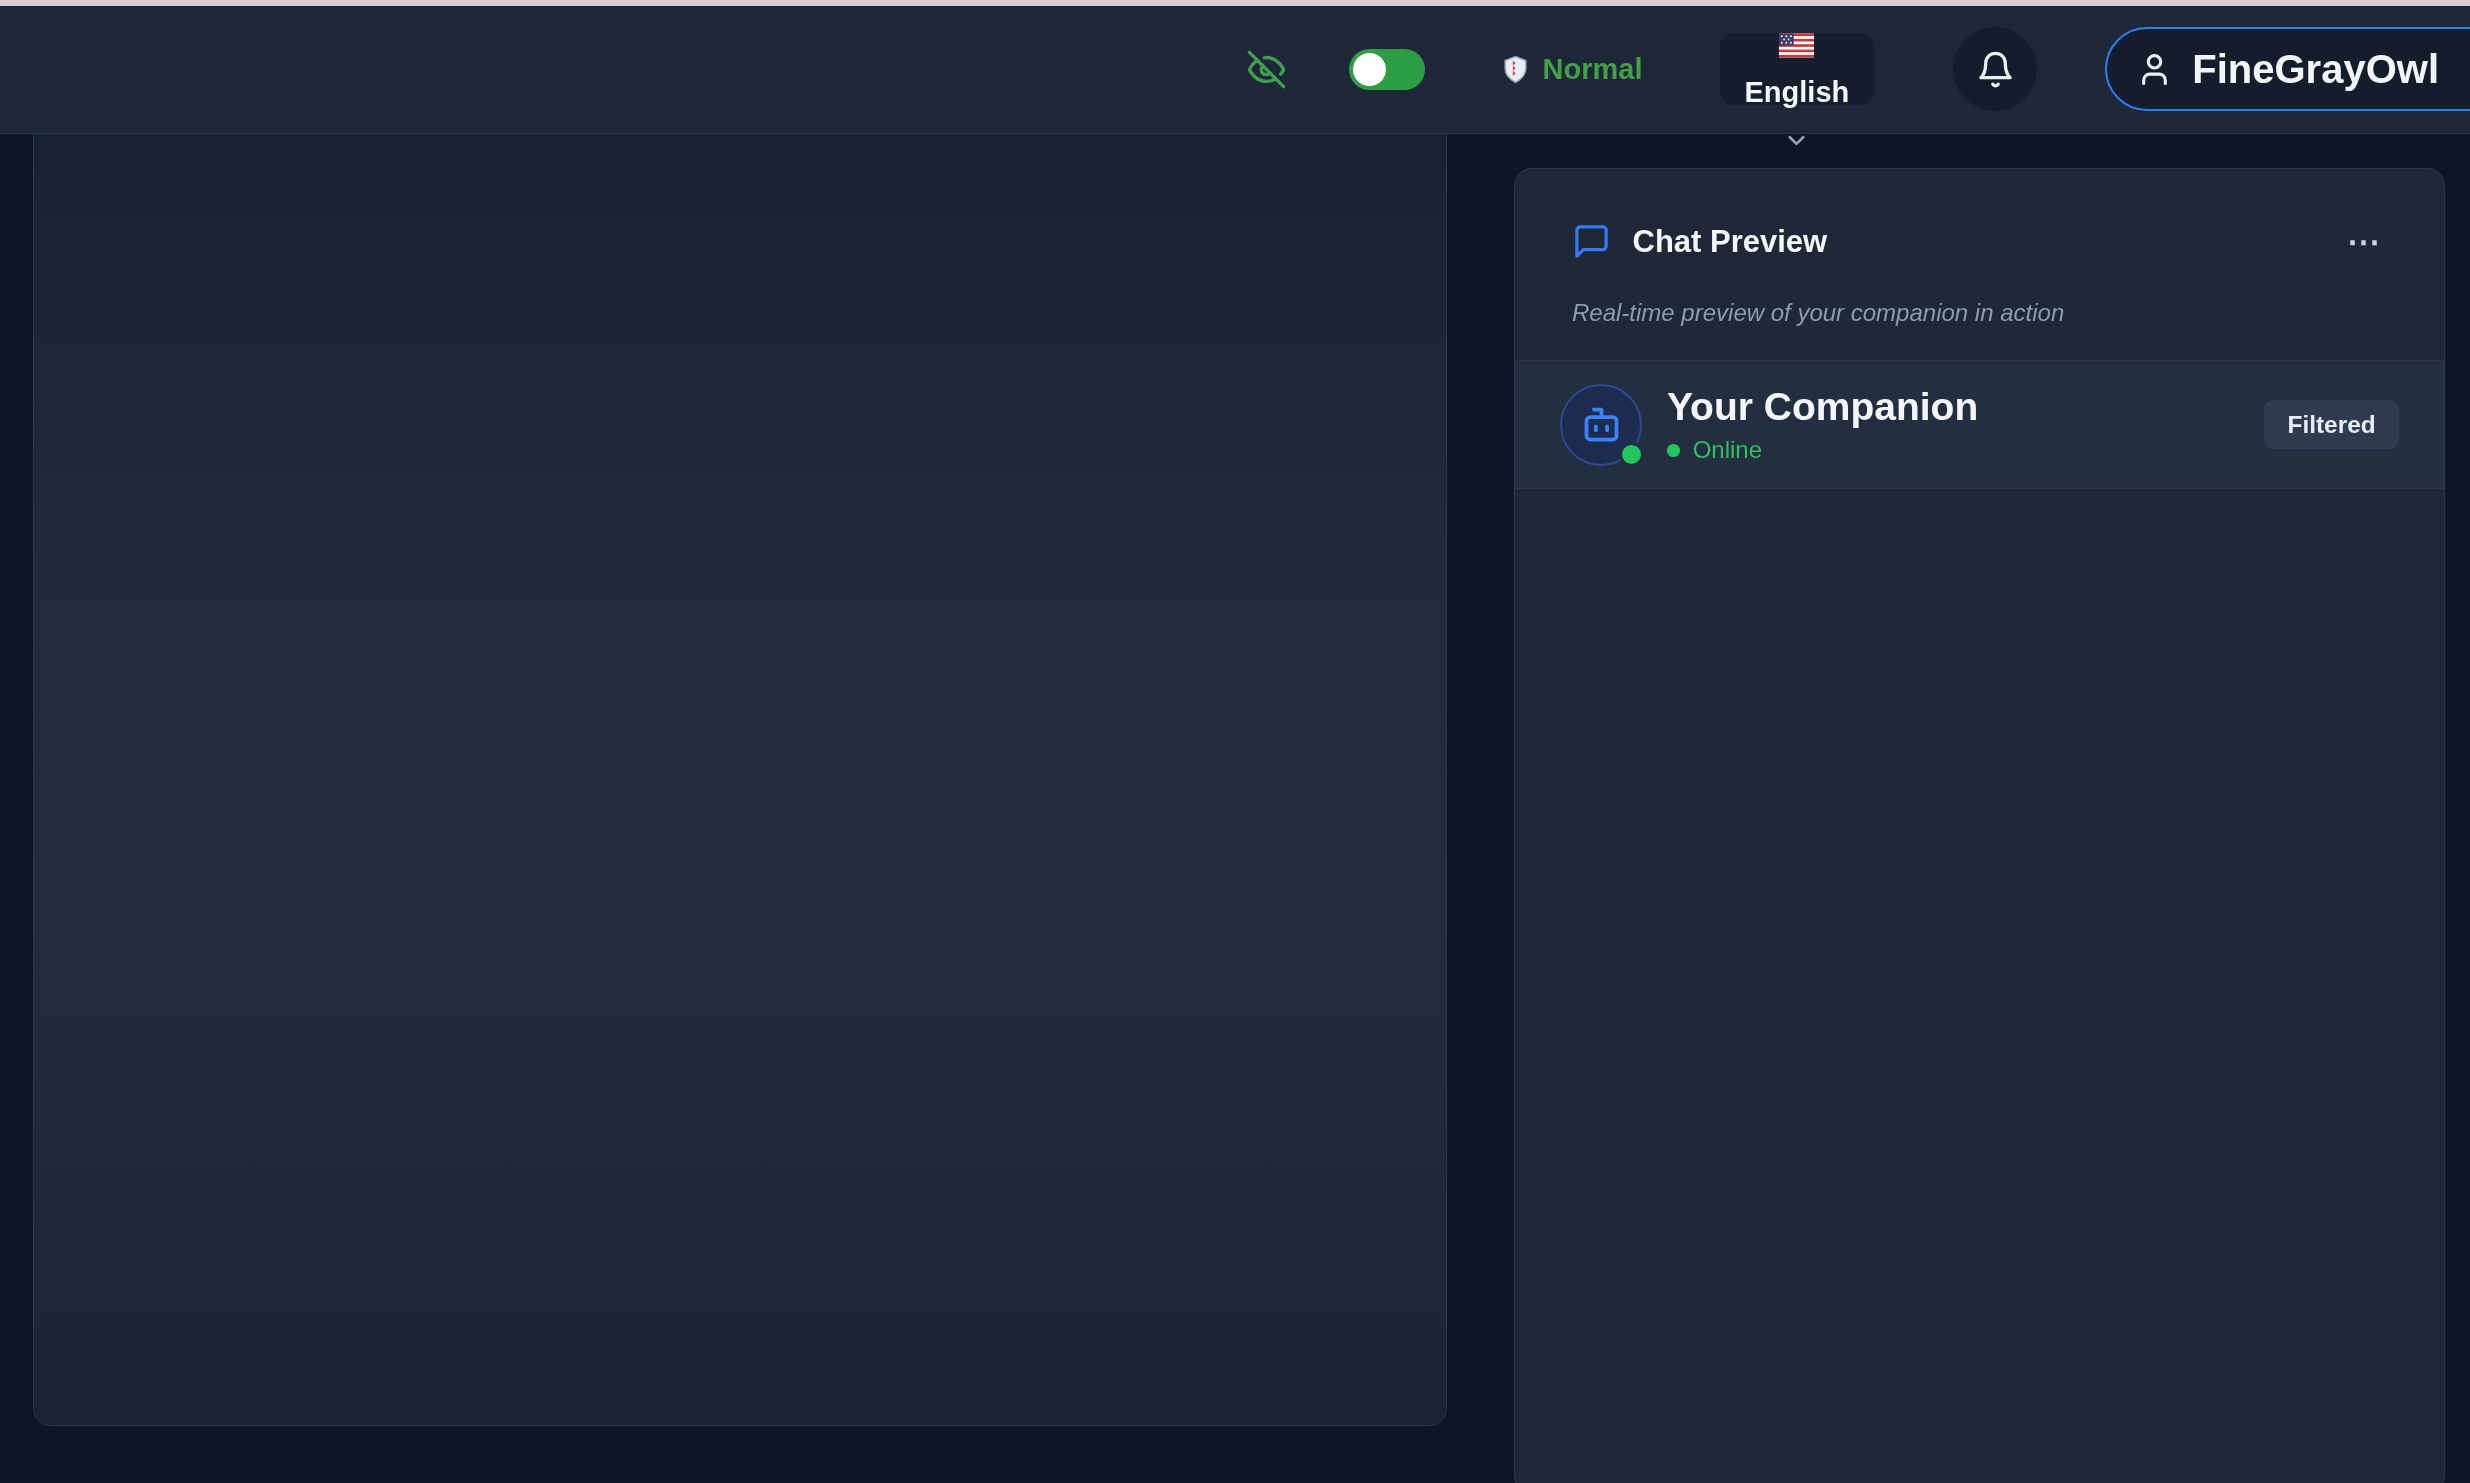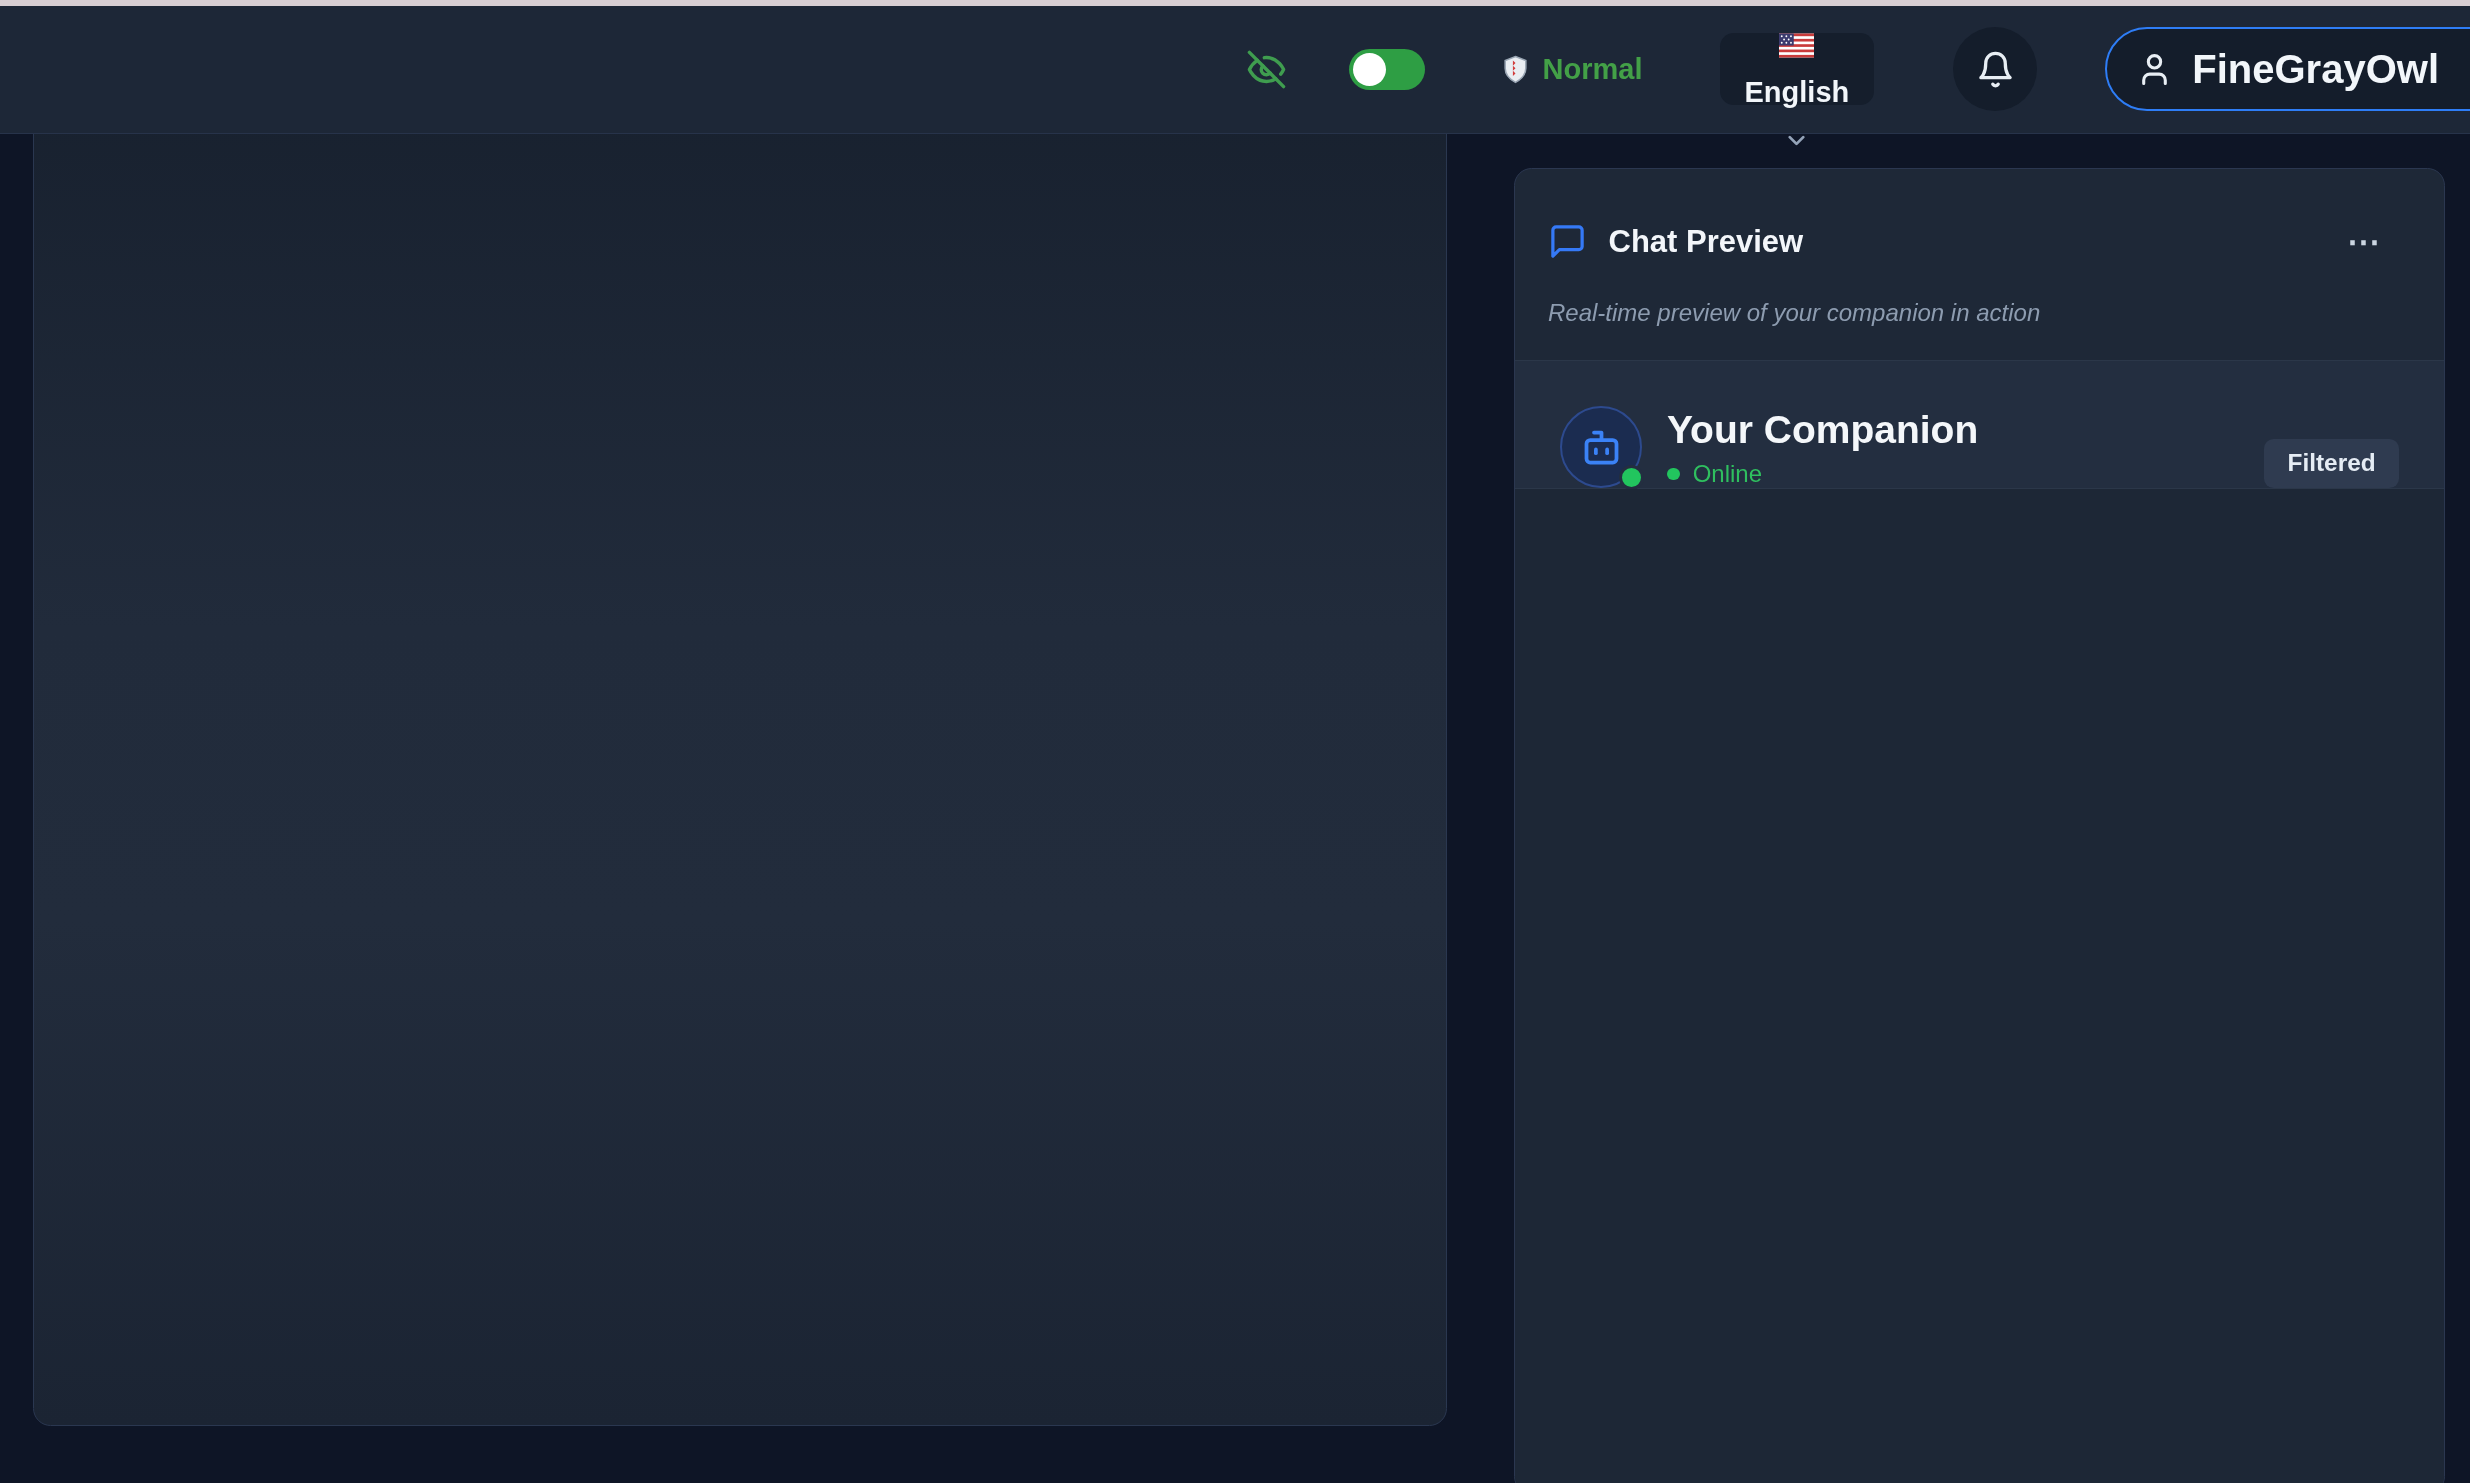--- a/index.html
+++ b/index.html
@@ -67,29 +67,29 @@
   .empty-icon { color:#90a2b6; margin-top:66px; }
   .empty-title { color:#eef3f8; font-size:33px; font-weight:500; margin-top:43px; }
   .empty-desc { color:#93a2b6; font-size:27px; line-height:1.45; max-width:1092px; text-align:center; margin-top:23.4px; }
   .cta-btn { margin-top:39px; background:#2463eb; color:#ffffff; border:none; border-radius:9.8px;
              display:flex; align-items:center; gap:13.7px; padding:19.5px 33px; font-size:27px; font-weight:600;
              font-family:"Liberation Sans", sans-serif; cursor:pointer; }
 
   
   .chat-panel { position:absolute; left:1514px; top:168px; width:931px; height:1326px;
                 background:#1e2837; border:1px solid #2b3750; border-radius:17.6px; z-index:2; overflow:hidden; }
-  .chat-head { padding:53px 62px 0 33px; }
+  .chat-head { padding:53px 62px 0 57px; }
   .chat-title-row { display:flex; align-items:center; gap:21.5px; }
   .chat-title { color:#f3f6fa; font-size:31px; font-weight:700; }
   .chat-more { margin-left:auto; color:#cbd5e1; font-size:33px; font-weight:700; letter-spacing:2px;
                cursor:pointer; line-height:1; }
   .chat-sub { color:#8d9cb0; font-size:24px; margin-top:38px;font-style:italic; }
   .companion-row { position:absolute; left:0; top:191px; width:100%; height:129px; background:#232e40;
                    border-top:1px solid #2b3749; border-bottom:1px solid #2b3749;
-                   display:flex; align-items:flex-end; padding:0 45px; }
+                   display:flex; align-items:center; padding:0 45px; }
   .avatar { position:relative; width:82px; height:82px; border-radius:50%; background:#1b2c50;
             border:2px solid #2d4a8e; color:#3b82f6; display:flex; align-items:center; justify-content:center;
             flex:0 0 auto; }
   .online-dot-avatar { position:absolute; right:-3.9px; bottom:-3.9px; width:25px; height:25px; border-radius:50%;
                        background:#22c55e; border:3.9px solid #232e40; }
   .comp-col { margin-left:25px; display:flex; flex-direction:column; gap:7.8px; }
   .comp-name { color:#f4f7fa; font-size:39px; font-weight:700; white-space:nowrap; }
   .comp-status { display:flex; align-items:center; gap:13px; color:#2fbf5f; font-size:24px; }
   .status-dot { width:12.7px; height:12.7px; border-radius:50%; background:#22c55e; }
   .filtered-badge { margin-left:auto; background:#2f3b50; color:#e5ecf4; border-radius:9.8px;

